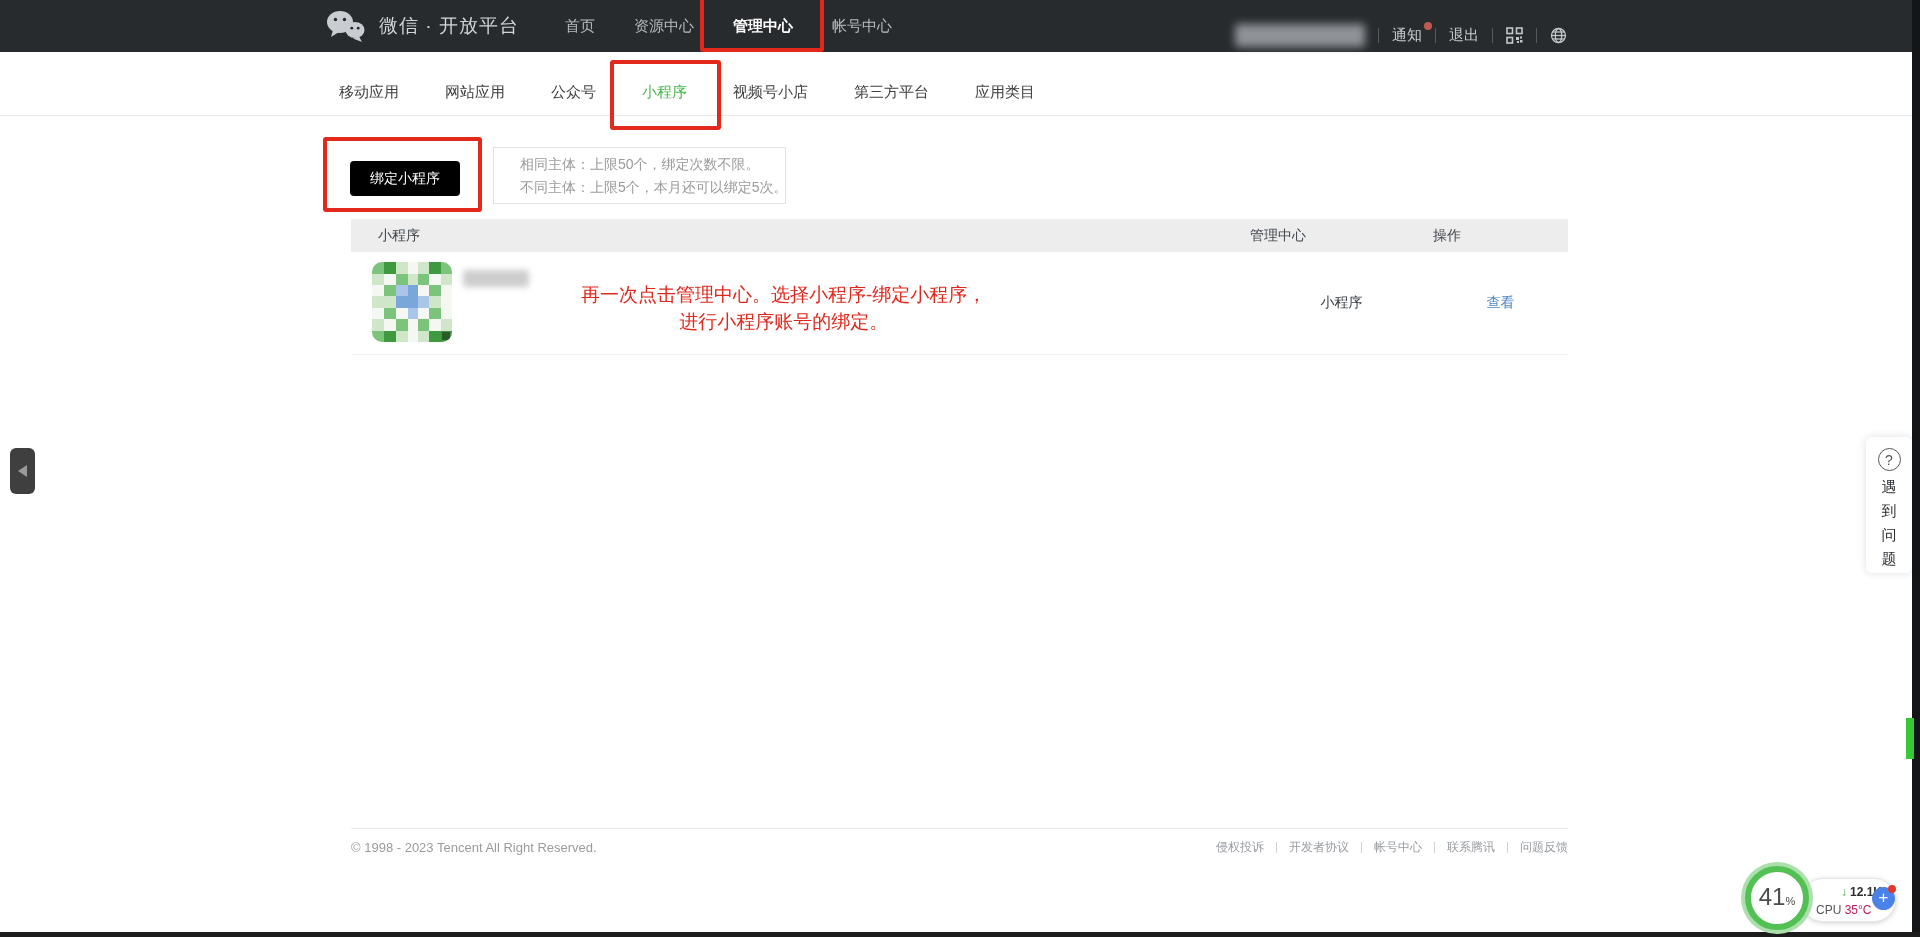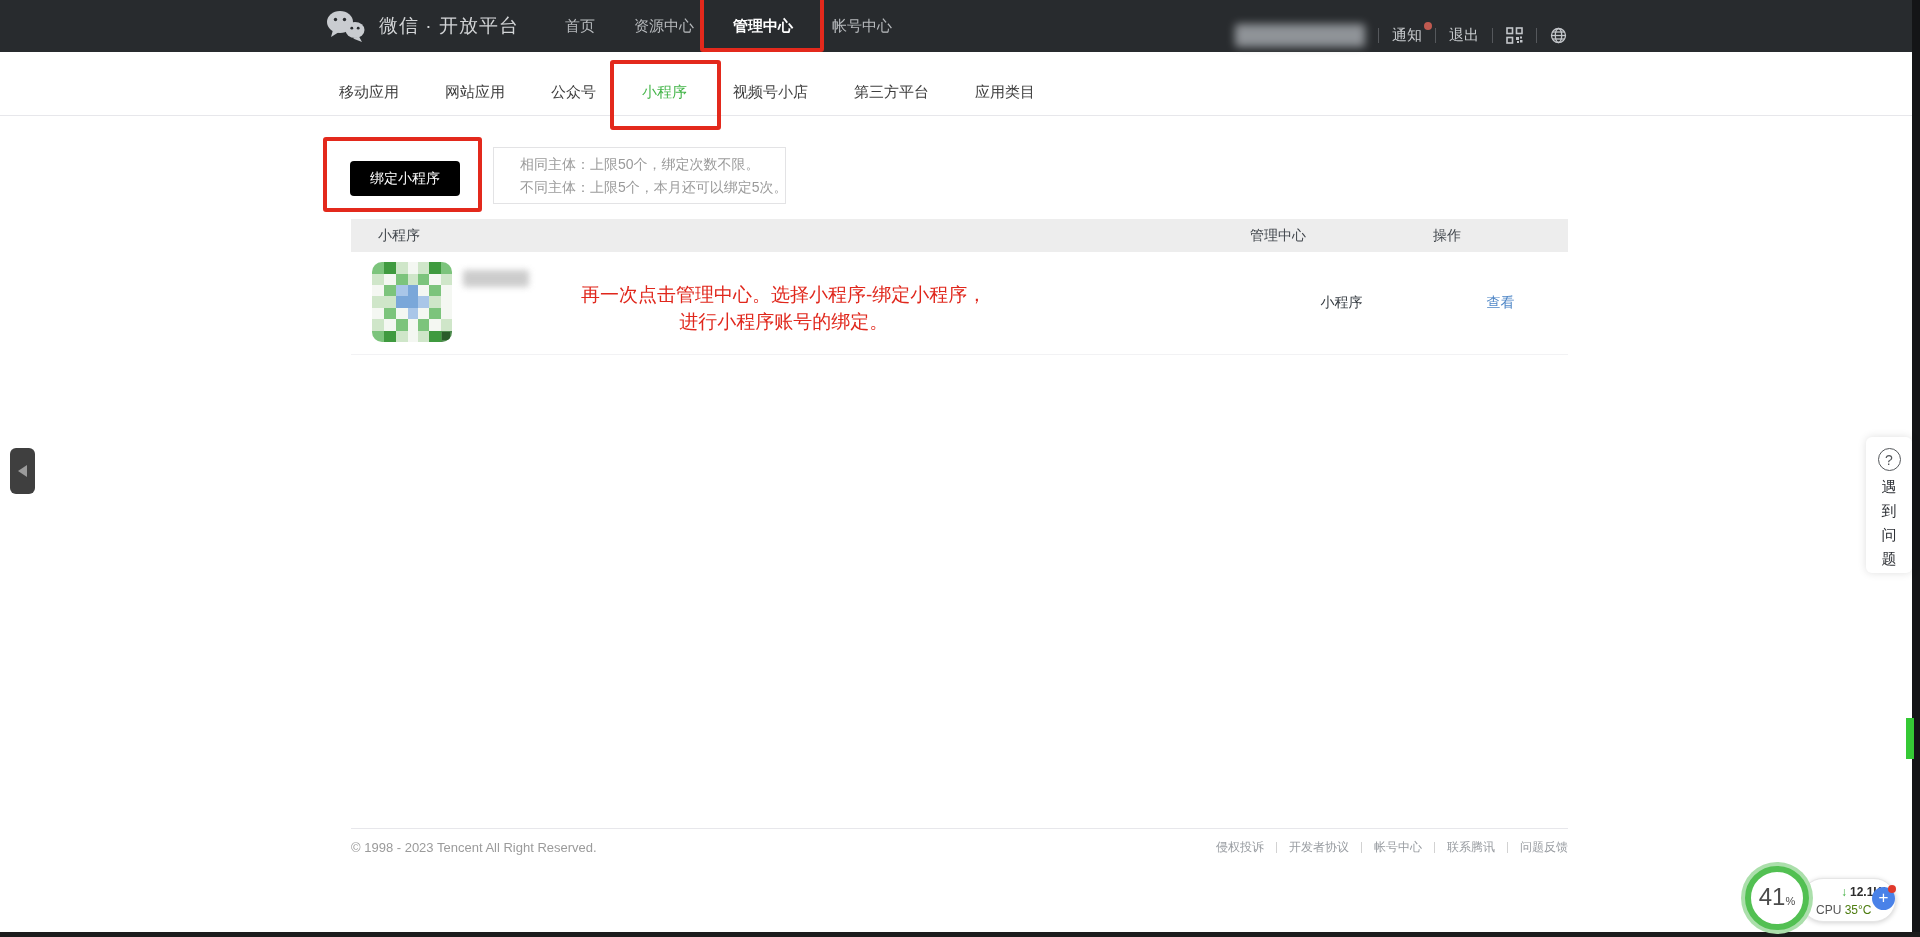--- a/index.html
+++ b/index.html
@@ -111,21 +111,21 @@
   .mon-circle {
     position:absolute; left:0; top:0; width:64px; height:64px; border-radius:50%;
     background:#fff; border:6px solid #52c052; box-shadow:0 0 0 4px #abdfab;
     display:flex; align-items:baseline; justify-content:center; cursor:pointer;
   }
   .mon-pct { font-size:24px; color:#4c4c4c; margin-top:11px; }
   .mon-pct-unit { font-size:11px; color:#4c4c4c; }
   .mon-line1 { position:absolute; left:70px; top:19px; font-size:12px; font-weight:bold; color:#2d2d2d; white-space:nowrap;margin-left:26px; }
   .mon-arrow { color:#3cae3c; font-weight:bold; margin-right:3px; }
   .mon-line2 { position:absolute; left:71px; top:37px; font-size:12px; color:#555; white-space:nowrap; }
-  .mon-temp { color:#4d7c0f; }
+  .mon-temp { color:#be185d; }
   .mon-plus {
     position:absolute; left:127px; top:21px; width:23px; height:23px; border-radius:50%;
     background:#4a82e8; color:#fff; font-size:17px; line-height:21px; text-align:center; cursor:pointer;
   }
   .mon-plus-dot { position:absolute; left:143px; top:19px; width:8px; height:8px; border-radius:50%; background:#e0392b; }
   
   .right-strip { position:absolute; right:0; top:0; width:8px; height:937px; background:#141517; z-index:10; }
   .bottom-strip { position:absolute; left:0; bottom:0; width:1920px; height:5px; background:#1c1c1c; z-index:11; }
   .scroll-thumb { position:absolute; right:6px; top:718px; width:8px; height:41px; background:#35c935; z-index:12; cursor:pointer; }
 </style>

